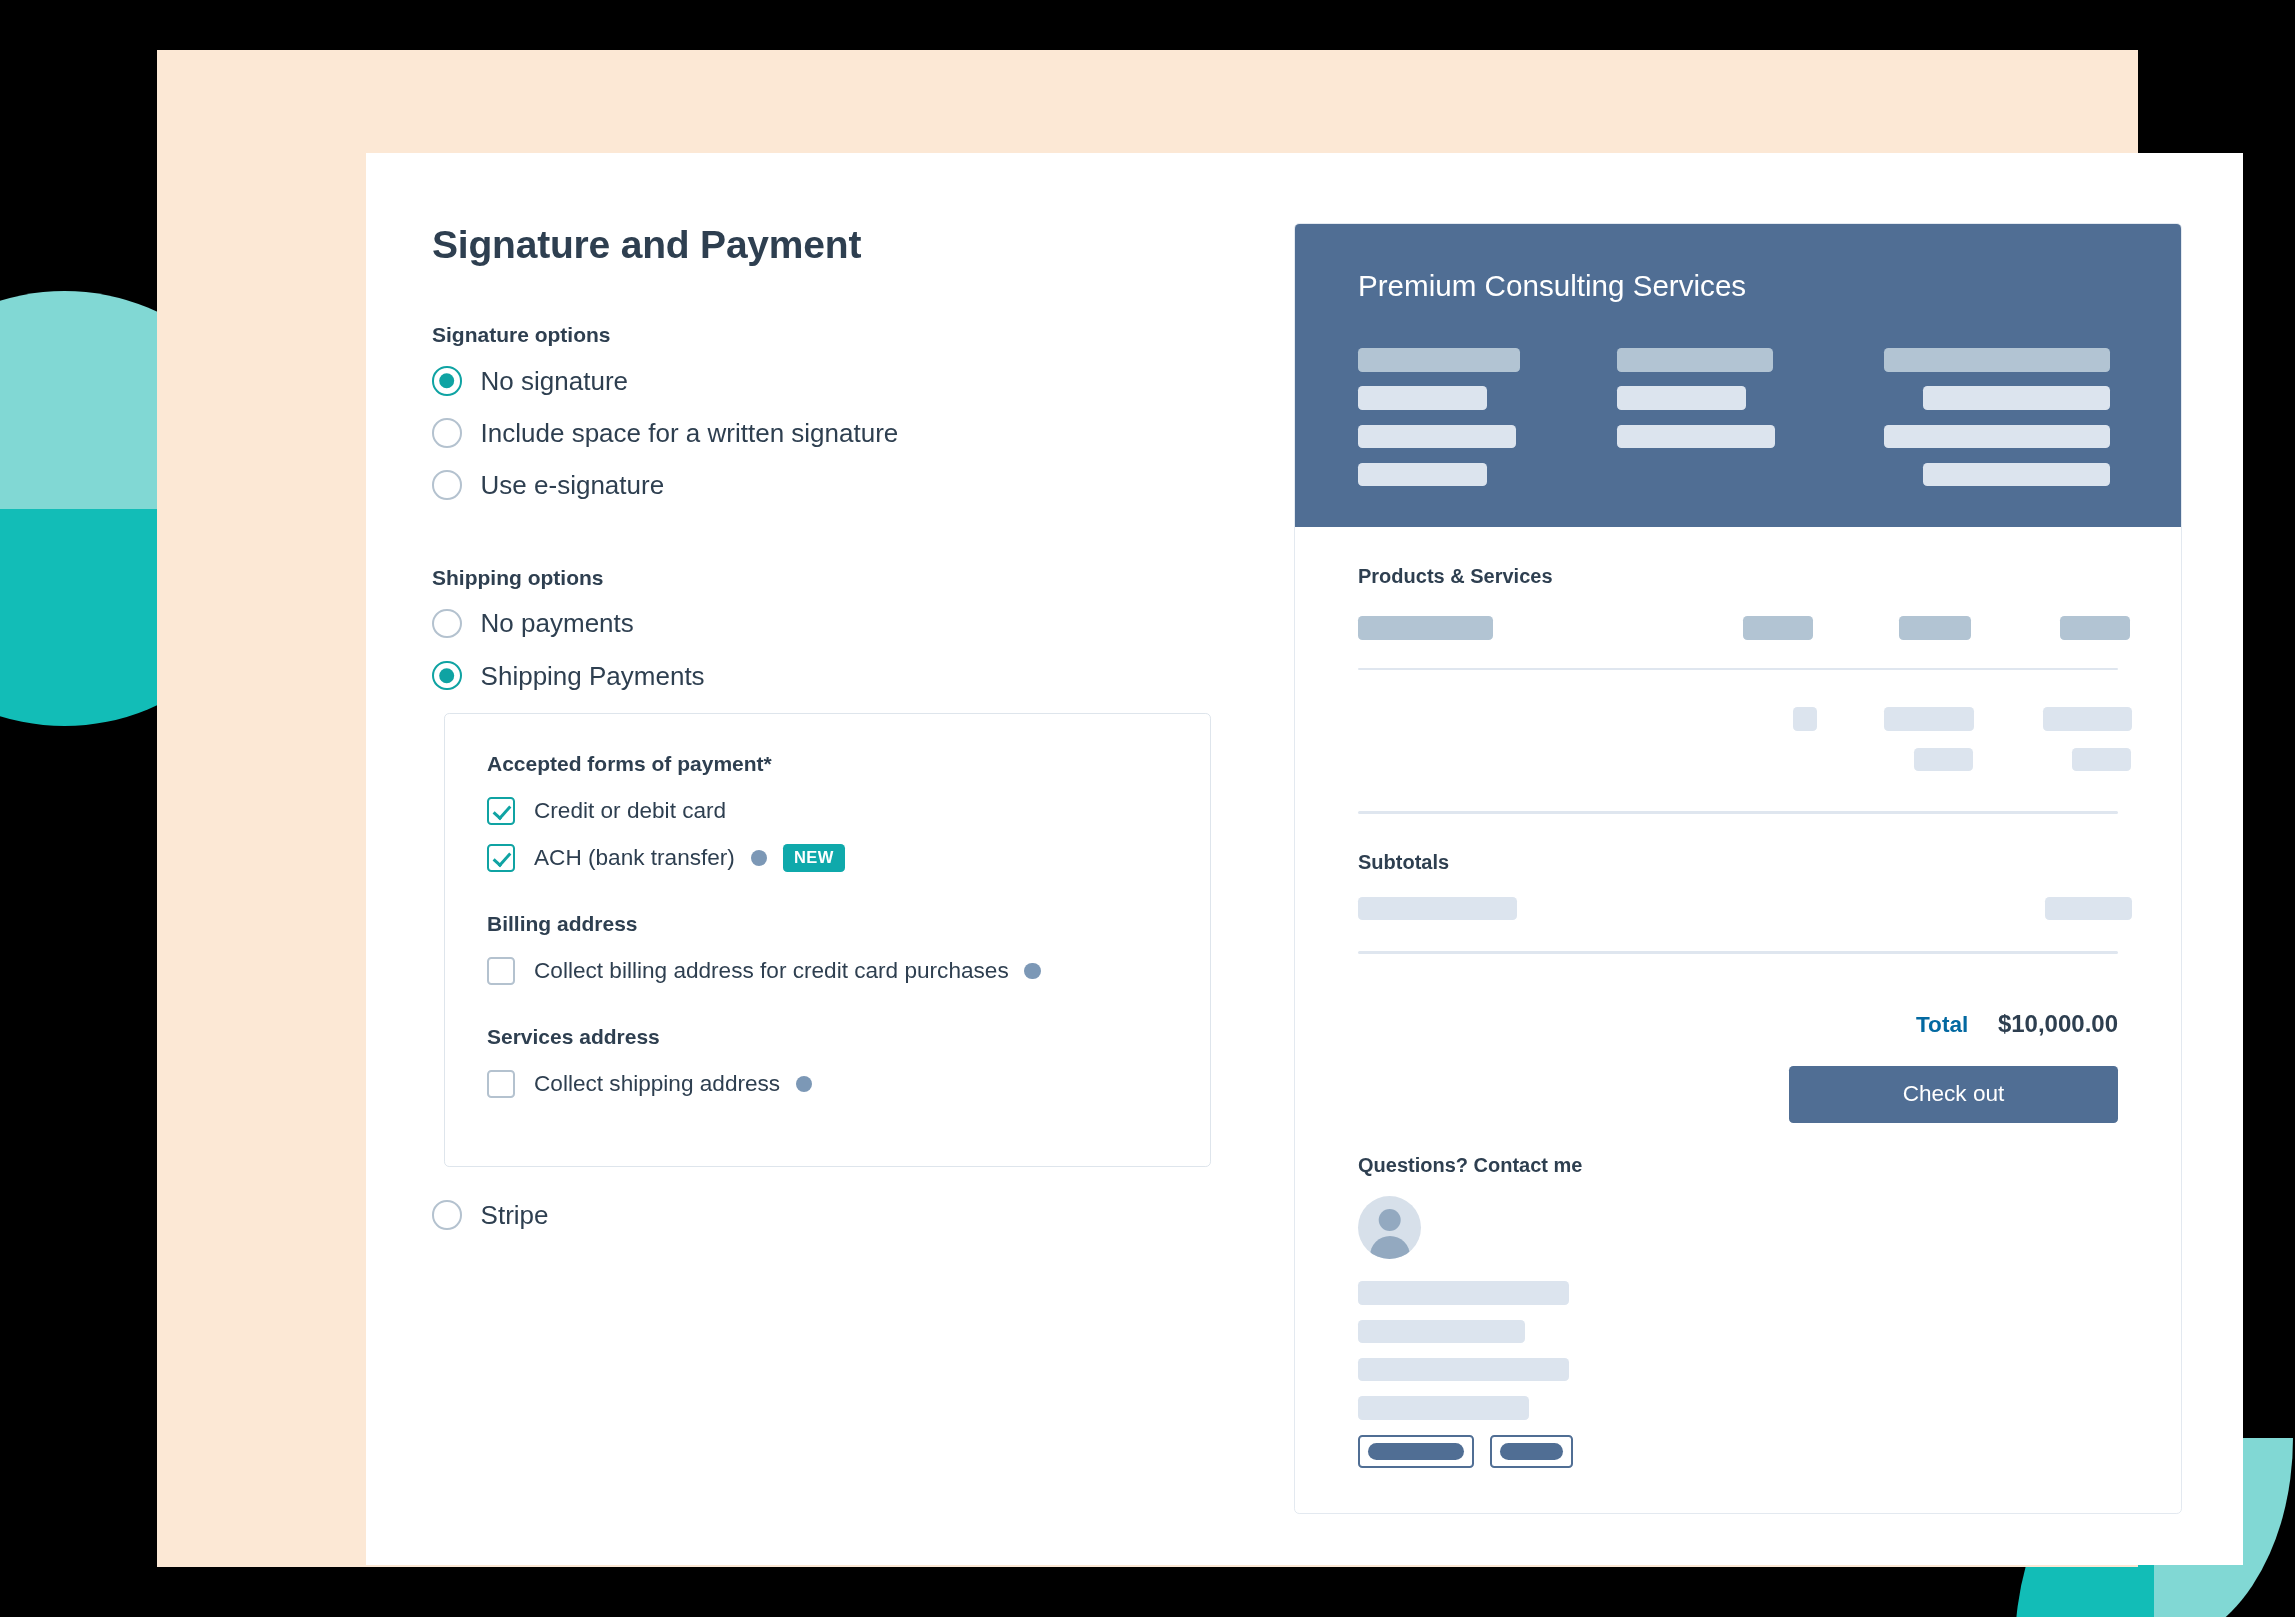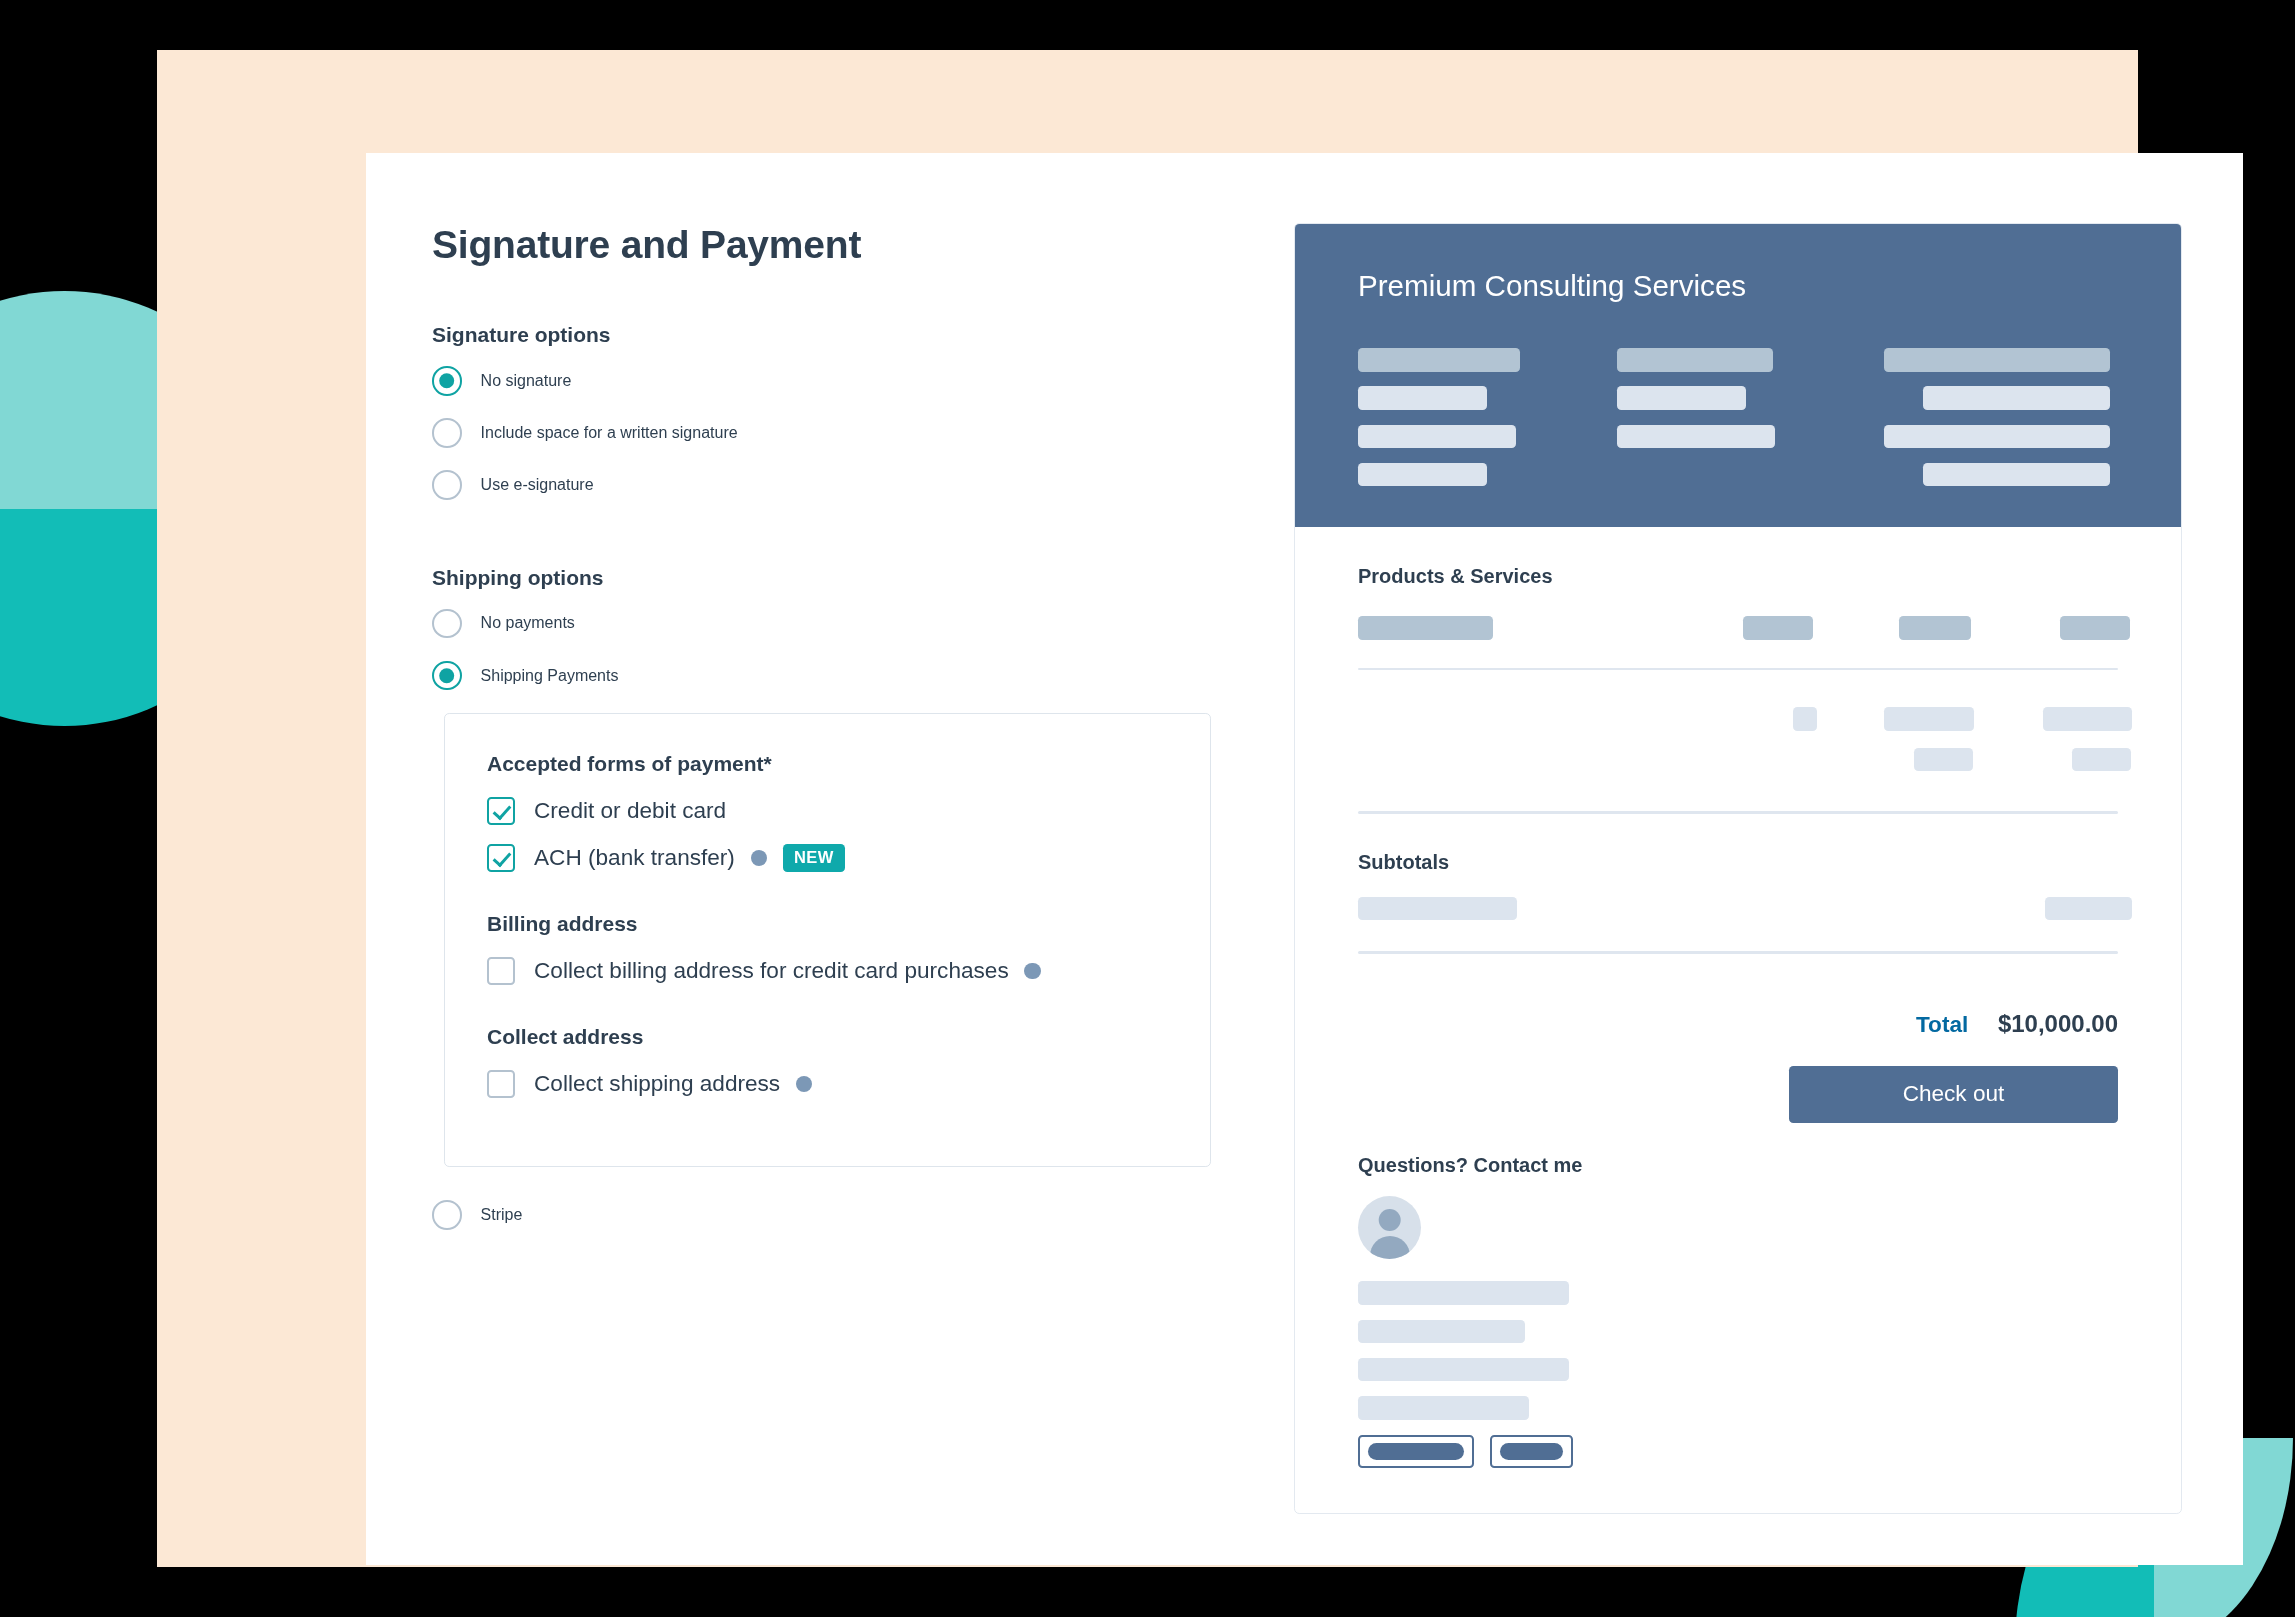--- a/index.html
+++ b/index.html
@@ -64,21 +64,21 @@
     width:29.6px;height:29.6px;border-radius:50%;flex:0 0 29.6px;
     border:2.6px solid #B4C2CF;background:#fff;box-sizing:border-box;
     position:relative;margin-right:19px;
   }
   .radio.checked{border-color:#0FA3A3;}
   .radio.checked::after{
     content:"";position:absolute;left:50%;top:50%;
     width:15.6px;height:15.6px;border-radius:50%;background:#0FA3A3;
     transform:translate(-50%,-50%);
   }
-  .radio-label{font-size:16px;color:#2E3F50;line-height:1;}
+  .radio-label{font-size:26px;color:#2E3F50;line-height:1;}
 
   .gap-block{height:43px;}
 
   
   #payments-panel{
     margin-top:12px;margin-left:12px;width:767px;
     border:1.7px solid #DEE5EC;border-radius:5.2px;background:#fff;
     padding:38px 42px 49px 42px;box-sizing:border-box;
   }
   .sub-label{font-size:21px;font-weight:700;color:#2E3F50;margin:0 0 21px 0;}
@@ -237,21 +237,21 @@
         </div>
 
         <div class="sub-label spaced">Billing address</div>
 
         <div class="check-row">
           <span class="checkbox"></span>
           <span class="check-label">Collect billing address for credit card purchases</span>
           <span class="help-dot"></span>
         </div>
 
-        <div class="sub-label spaced">Collect address</div>
+        <div class="sub-label spaced">Services address</div>
 
         <div class="check-row">
           <span class="checkbox"></span>
           <span class="check-label">Collect shipping address</span>
           <span class="help-dot"></span>
         </div>
 
       </div>
 
       <div style="height:33px"></div>

